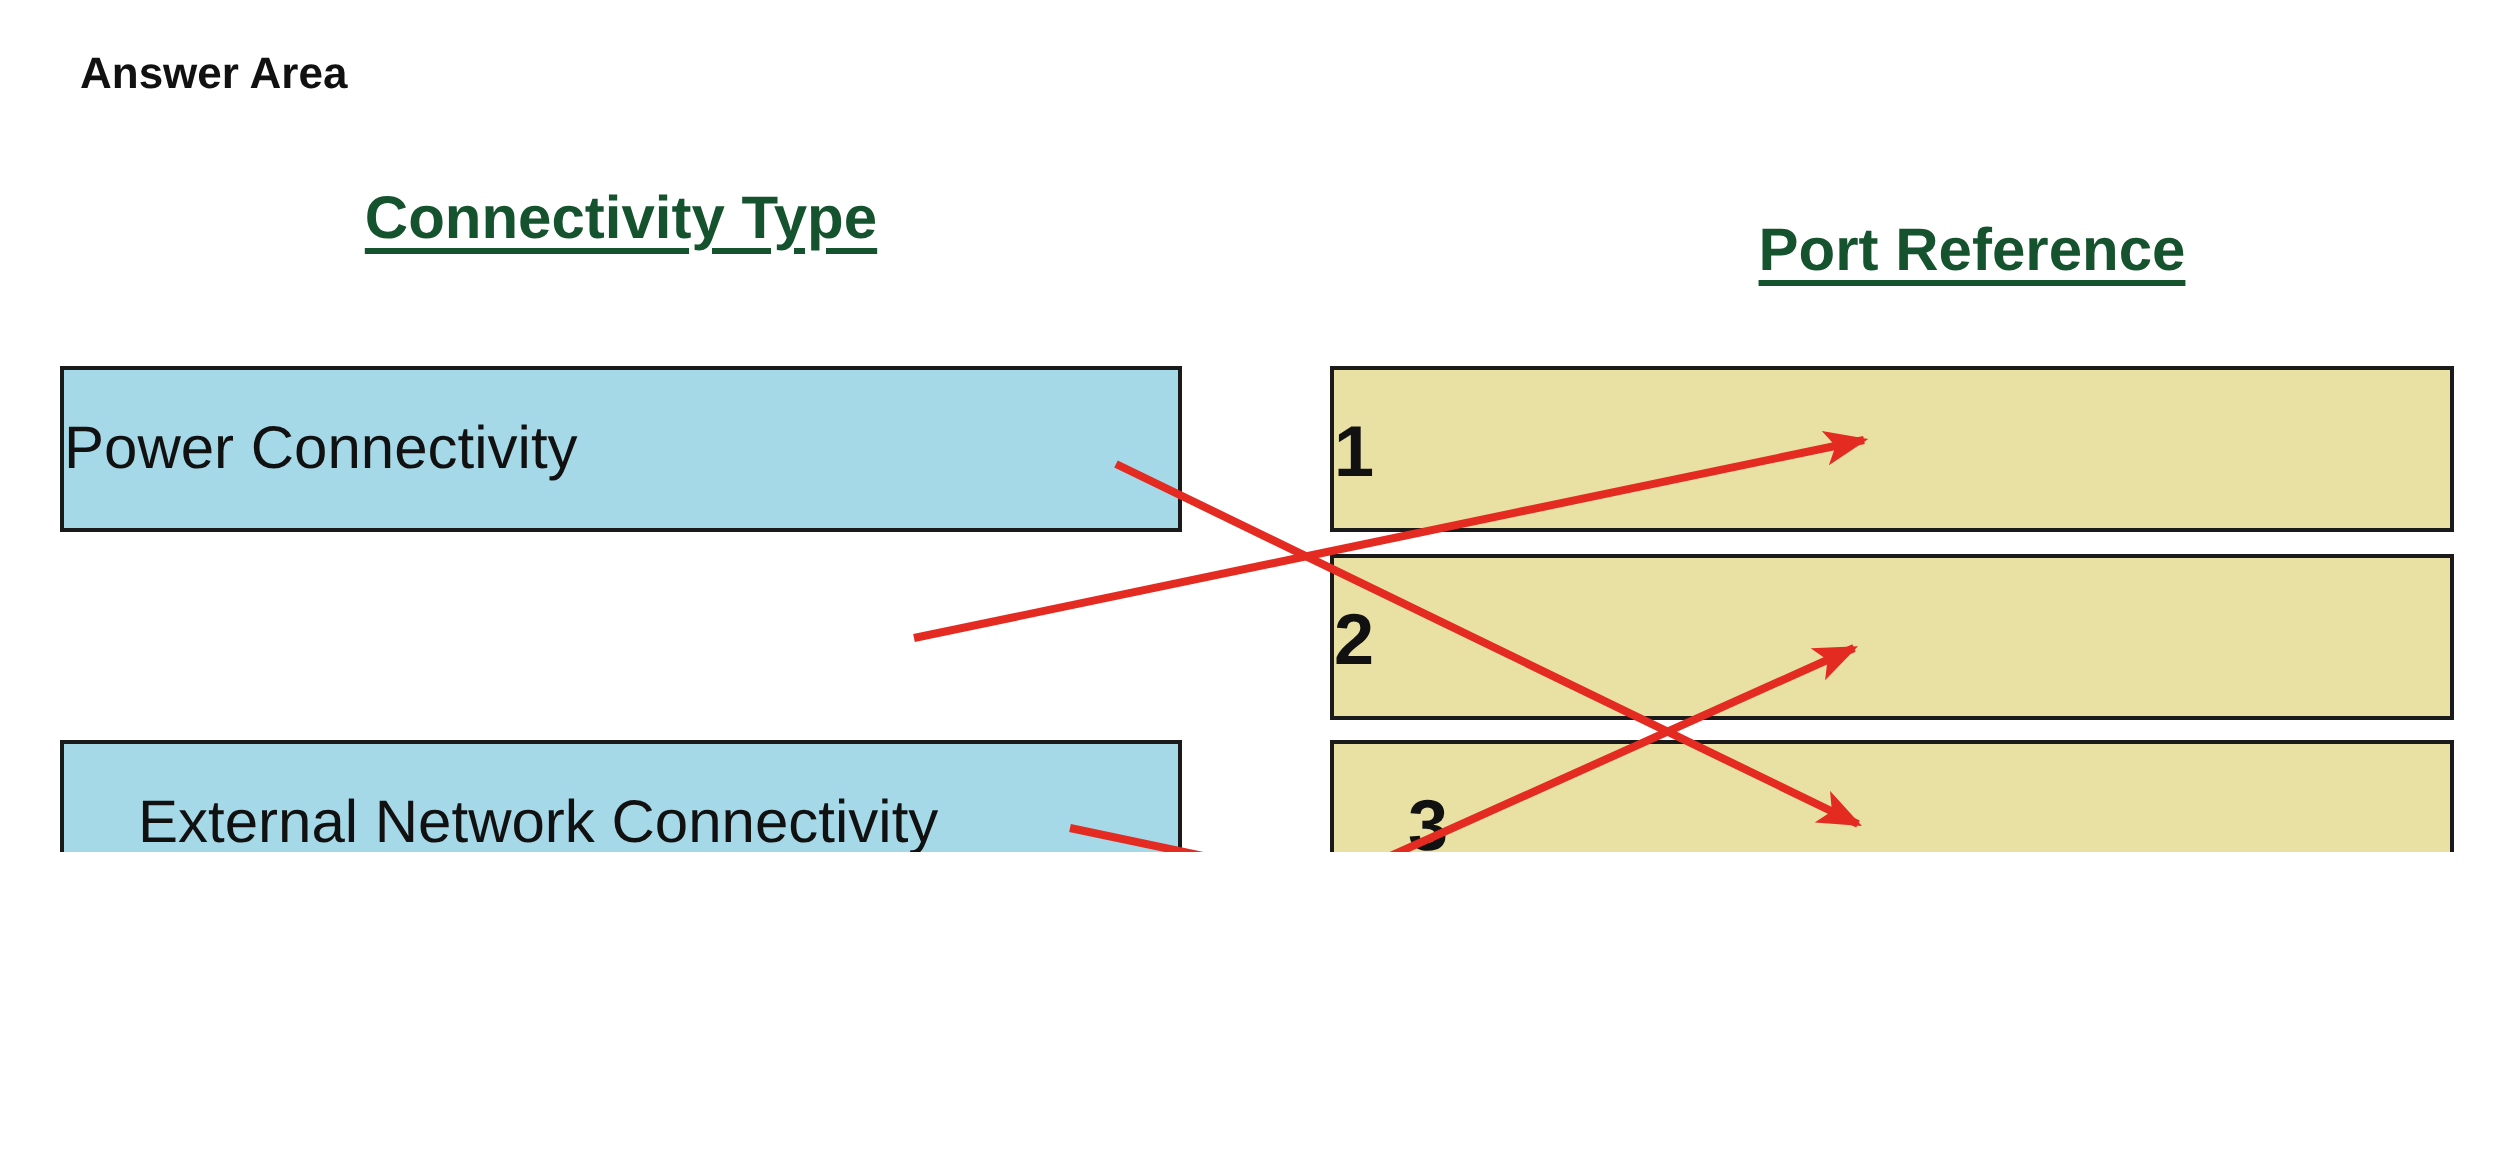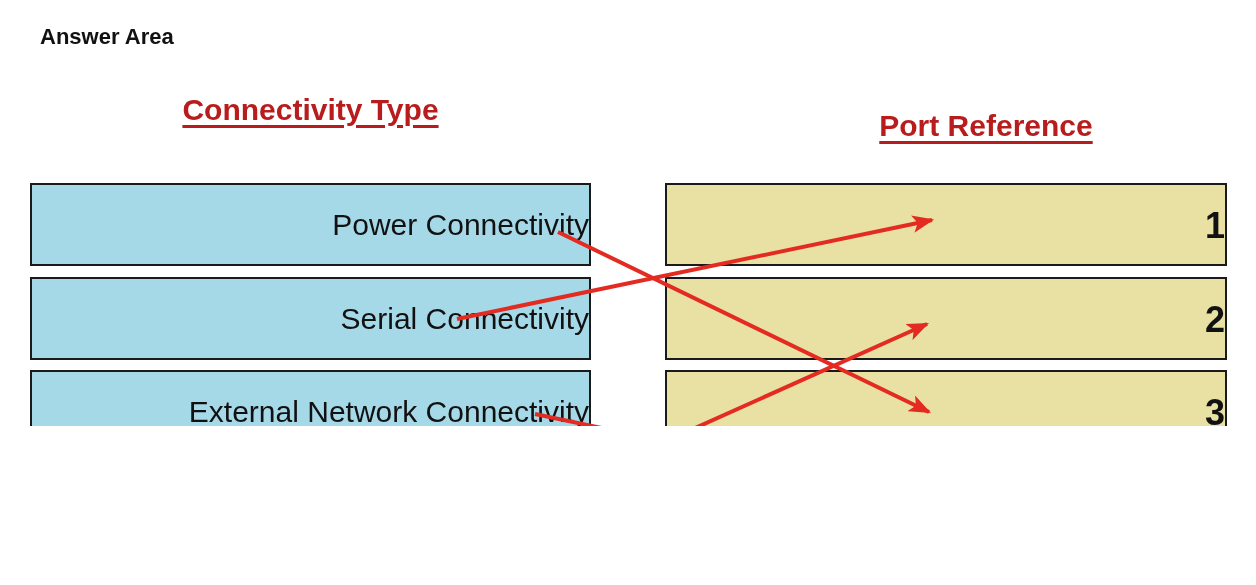--- a/index.html
+++ b/index.html
@@ -21,37 +21,37 @@
     top: 24px;
     font-size: 22px;
     font-weight: bold;
     color: #111111;
   }
   .col-header {
     position: absolute;
     top: 93px;
     font-size: 30px;
     font-weight: bold;
-    color: #b91c1c;
+    color: #14532d;
     text-align: center;
     text-decoration: underline;
     text-decoration-thickness: 3px;
     text-underline-offset: 5px;
   }
   .col-header.left  { left: 30px;  width: 561px; }
   .col-header.right { left: 705px; width: 562px; margin-top: 16px; }
 
   .box {
     position: absolute;
     height: 83px;
     border: 2px solid #1a1a1a;
     box-sizing: border-box;
     display: flex;
     align-items: center;
-    justify-content: flex-end;
+    justify-content: flex-start;
     z-index: 1;
   }
   .box.lbox { left: 30px;  width: 561px; background: var(--left-fill, #a6d9e8); }
   .box.rbox { left: 665px; width: 562px; background: var(--right-fill, #e9e1a4); }
   .row-0 { top: 183px; }
   .row-1 { top: 277px; }
   .row-2 { top: 370px; padding-left: 37px; }
   .row-3 { top: 463px; }
 
   .box-label {
@@ -82,23 +82,20 @@
 
   <div class="answer-area-title">Answer Area</div>
 
   <div class="col-header left">Connectivity Type</div>
 
   <div class="col-header right">Port Reference</div>
 
   <div class="box lbox row-0">
     <span class="box-label">Power Connectivity</span>
   </div>
-  <div class="box lbox row-1">
-    <span class="box-label">Serial Connectivity</span>
-  </div>
   <div class="box lbox row-2">
     <span class="box-label">External Network Connectivity</span>
   </div>
 
   <div class="box rbox row-0">
     <span class="port-number">1</span>
   </div>
   <div class="box rbox row-1">
     <span class="port-number">2</span>
   </div>

